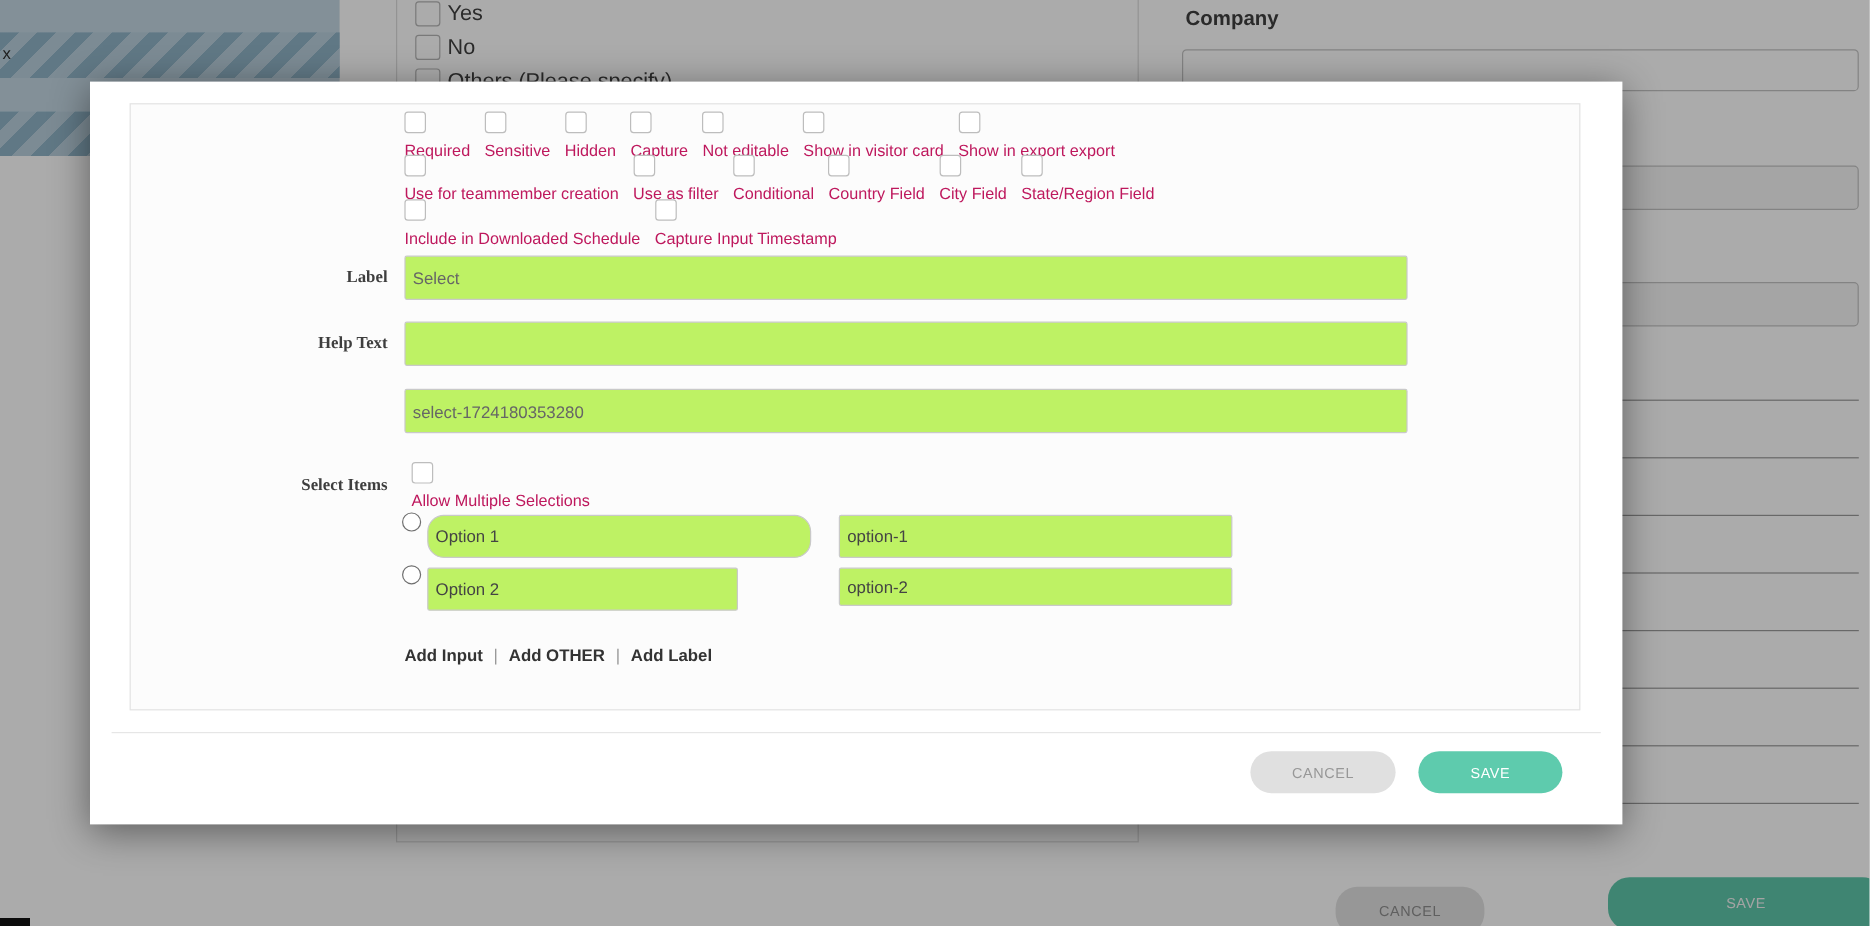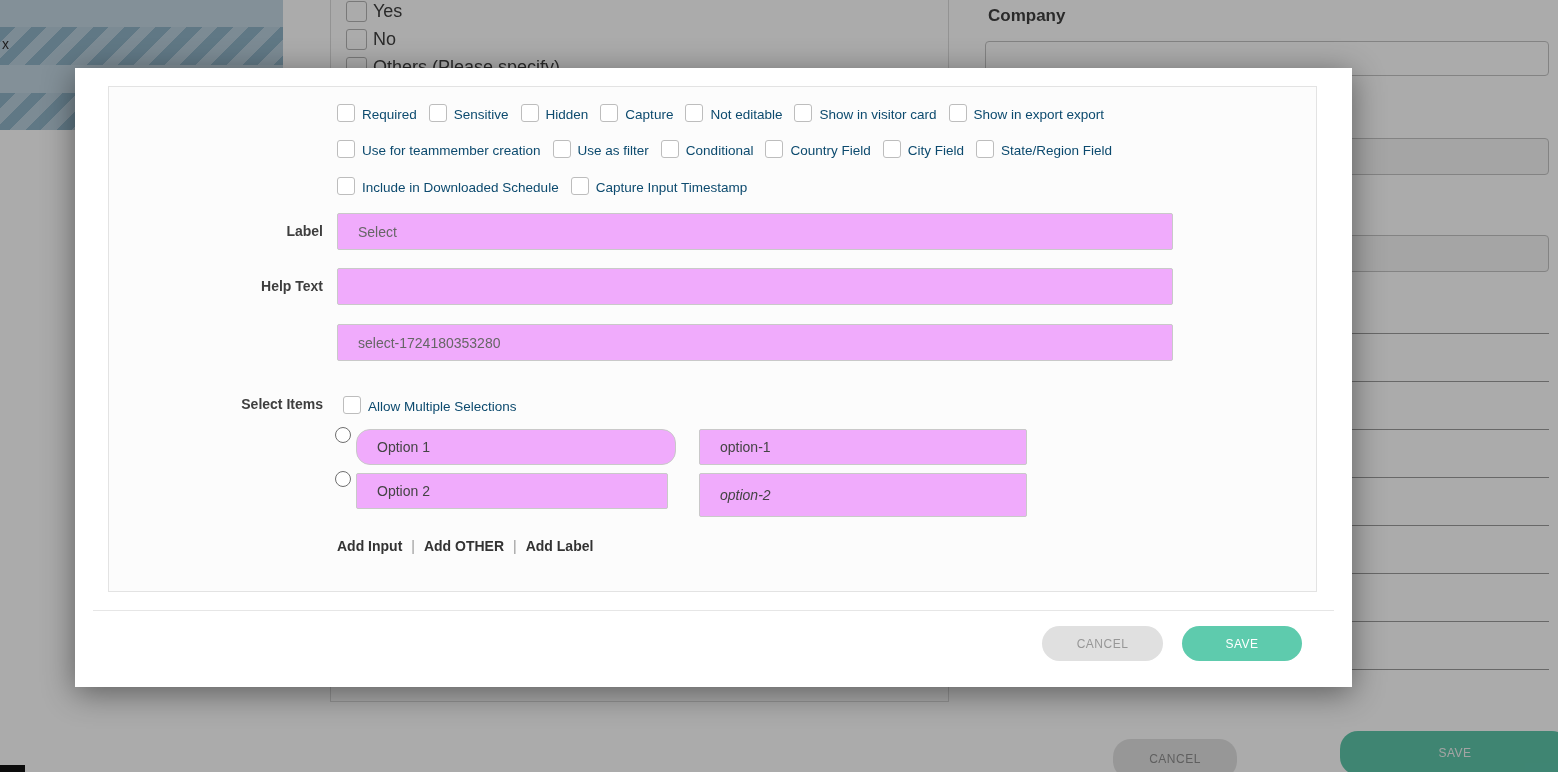--- a/index.html
+++ b/index.html
@@ -26,26 +26,26 @@
 
   
   .overlay{position:absolute;inset:0;background:rgba(0,0,0,0.33);z-index:5;}
 
   
   .modal{position:absolute;left:75px;top:68px;width:1277px;height:619px;background:#ffffff;z-index:10;
          box-shadow:0 6px 30px rgba(0,0,0,0.45);}
   .panel{position:absolute;left:33px;top:18px;width:1209px;height:506px;background:#fcfcfc;border:1px solid #e3e3e3;box-sizing:border-box;}
 
   .cbrow{position:absolute;left:228px;display:flex;align-items:center;gap:12px;height:19px;}
-  .cb-item{display:flex;align-items:flex-end;gap:7px;font-size:13.5px;color:#0c4a6e;white-space:nowrap;}
+  .cb-item{display:flex;align-items:flex-start;gap:7px;font-size:13.5px;color:#be185d;white-space:nowrap;flex-direction:column;}
   .cb{width:18px;height:18px;border:1px solid #bdbdbd;border-radius:3px;background:#fff;box-sizing:border-box;flex:none;cursor:pointer;}
 
-  .row-label{position:absolute;left:0;width:214px;text-align:right;font-size:14px;font-weight:bold;color:#3e3e3e;}
-  .text-input{position:absolute;border:1px solid #c9c9c9;border-radius:2px;background:#f0abfc;
-              font-family:"Liberation Sans",sans-serif;font-size:14px;color:#666;padding:0 20px;box-sizing:border-box;outline:none;}
+  .row-label{position:absolute;left:0;width:214px;text-align:right;font-size:14px;font-weight:bold;color:#3e3e3e;font-family:Liberation Serif, serif;}
+  .text-input{position:absolute;border:1px solid #c9c9c9;border-radius:2px;background:#bef264;
+              font-family:"Liberation Sans",sans-serif;font-size:14px;color:#666;padding:0 6px;box-sizing:border-box;outline:none;}
   .radio{position:absolute;width:16px;height:16px;border:1px solid #6f6f6f;border-radius:50%;background:#fff;box-sizing:border-box;cursor:pointer;}
 
   .links-row{position:absolute;left:228px;top:451px;display:flex;align-items:center;gap:9px;font-size:14px;}
   .action-link{font-weight:bold;color:#333;cursor:pointer;}
   .link-sep{color:#999;}
 
   .divider{position:absolute;left:18px;right:18px;top:542px;height:0;border-top:1px solid #e6e6e6;}
   .modal-btn{position:absolute;top:558px;height:35px;display:flex;align-items:center;justify-content:center;
              font-size:12px;letter-spacing:.5px;border-radius:18px;cursor:pointer;}
   .btn-cancel{left:967px;width:121px;background:#e0e0e0;color:#979797;}
@@ -185,22 +185,22 @@
             <span class="cb"></span>
             <span>Allow Multiple Selections</span>
           </label>
       </div>
 
       <div class="radio" style="left:226px;top:340px;"></div>
       <input class="text-input" style="left: 247px; top: 342px; width: 320px; height: 36px; color: rgb(68, 68, 68); border-radius: 14px;" type="text" value="Option 1">
       <input class="text-input" style="left: 590px; top: 342px; width: 328px; height: 36px; color: rgb(68, 68, 68);" type="text" value="option-1">
 
       <div class="radio" style="left:226px;top:384px;"></div>
-      <input class="text-input" style="left: 247px; top: 386px; width: 312px; height: 36px; color: rgb(68, 68, 68);" type="text" value="Option 2">
-      <input class="text-input" style="left: 590px; top: 386px; width: 328px; height: 44px; color: rgb(68, 68, 68); font-style: italic;" type="text" value="option-2">
+      <input class="text-input" style="left: 247px; top: 386px; width: 259px; height: 36px; color: rgb(68, 68, 68);" type="text" value="Option 2">
+      <input class="text-input" style="left: 590px; top: 386px; width: 328px; height: 32px; color: rgb(68, 68, 68);" type="text" value="option-2">
 
       <div class="links-row">
         <span class="action-link">Add Input</span>
         <span class="link-sep">|</span>
         <span class="action-link">Add OTHER</span>
         <span class="link-sep">|</span>
         <span class="action-link">Add Label</span>
       </div>
     </div>
 

